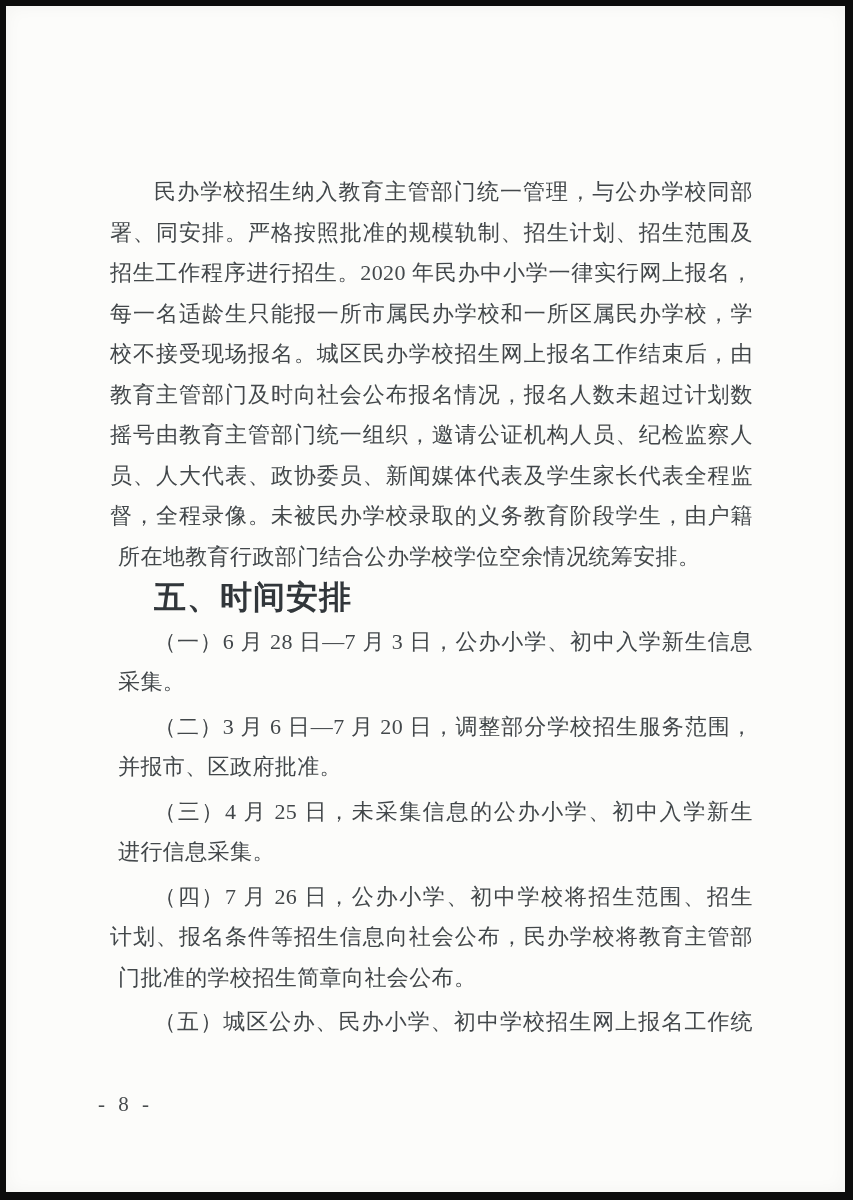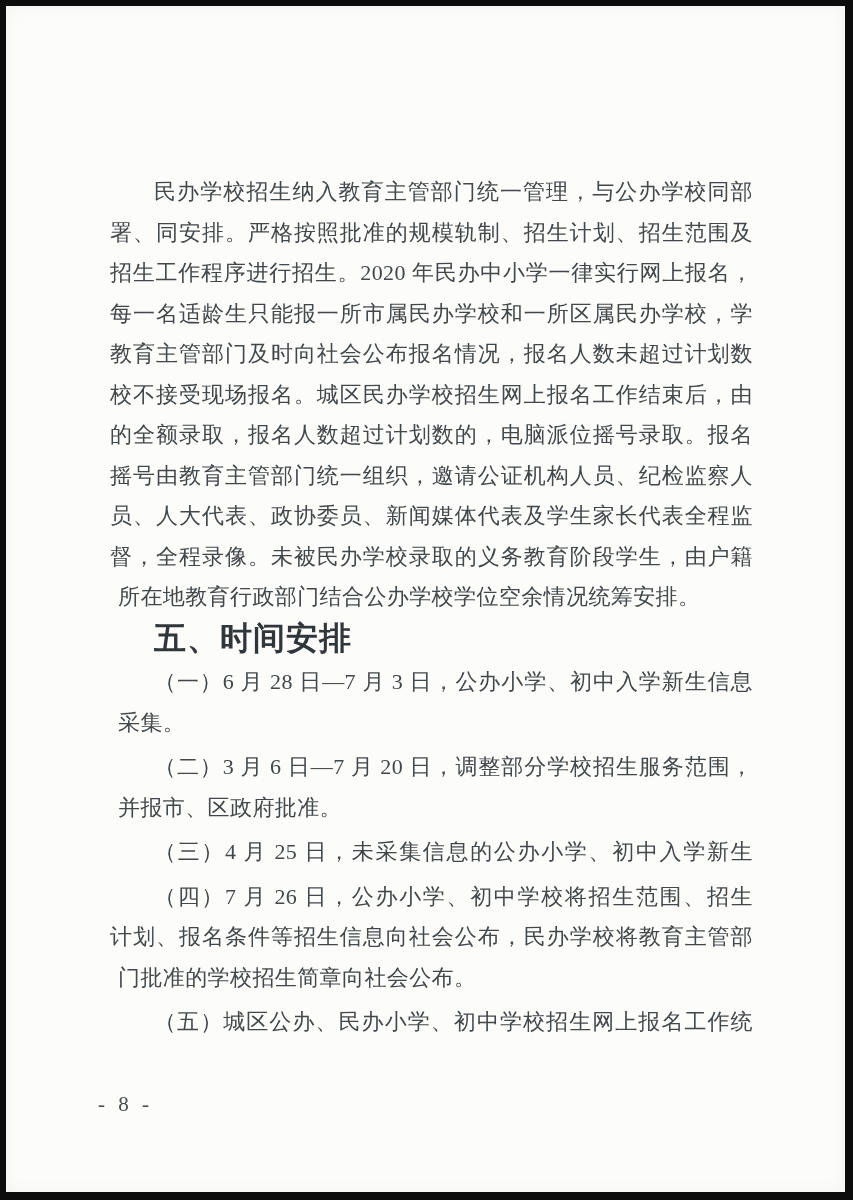--- a/index.html
+++ b/index.html
@@ -70,43 +70,43 @@
 <body>
 
 <div class="page">
   <div class="content">
 
     <div class="para">
       <div class="line first">民办学校招生纳入教育主管部门统一管理，与公办学校同部</div>
       <div class="line">署、同安排。严格按照批准的规模轨制、招生计划、招生范围及</div>
       <div class="line">招生工作程序进行招生。2020 年民办中小学一律实行网上报名，</div>
       <div class="line">每一名适龄生只能报一所市属民办学校和一所区属民办学校，学</div>
+      <div class="line">校不接受现场报名。城区民办学校招生网上报名工作结束后，由</div>
       <div class="line">教育主管部门及时向社会公布报名情况，报名人数未超过计划数</div>
-      <div class="line">校不接受现场报名。城区民办学校招生网上报名工作结束后，由</div>
-      <div class="line">的全额录取，报名人数超过计划数的，电脑派位摇号录取。报名</div>
       <div class="line">摇号由教育主管部门统一组织，邀请公证机构人员、纪检监察人</div>
       <div class="line">员、人大代表、政协委员、新闻媒体代表及学生家长代表全程监</div>
       <div class="line">督，全程录像。未被民办学校录取的义务教育阶段学生，由户籍</div>
       <div class="line last">所在地教育行政部门结合公办学校学位空余情况统筹安排。</div>
     </div>
 
     <div class="heading">五、时间安排</div>
 
     <div class="para item">
       <div class="line first">（一）6 月 28 日—7 月 3 日，公办小学、初中入学新生信息</div>
       <div class="line last">采集。</div>
     </div>
 
     <div class="para item">
       <div class="line first">（二）3 月 6 日—7 月 20 日，调整部分学校招生服务范围，</div>
       <div class="line last">并报市、区政府批准。</div>
     </div>
 
     <div class="para item">
       <div class="line first">（三）4 月 25 日，未采集信息的公办小学、初中入学新生</div>
+      <div class="line last">进行信息采集。</div>
     </div>
 
     <div class="para item">
       <div class="line first">（四）7 月 26 日，公办小学、初中学校将招生范围、招生</div>
       <div class="line">计划、报名条件等招生信息向社会公布，民办学校将教育主管部</div>
       <div class="line last">门批准的学校招生简章向社会公布。</div>
     </div>
 
     <div class="para item">
       <div class="line first">（五）城区公办、民办小学、初中学校招生网上报名工作统</div>

